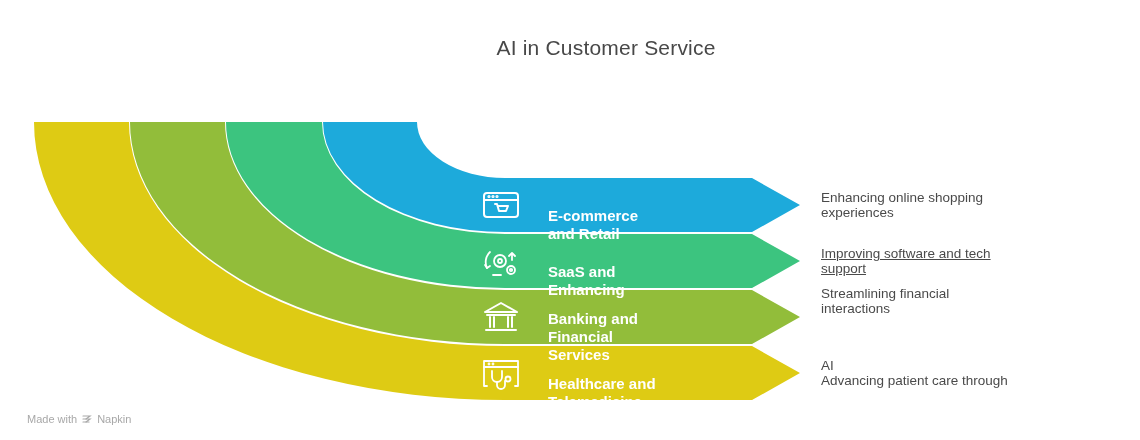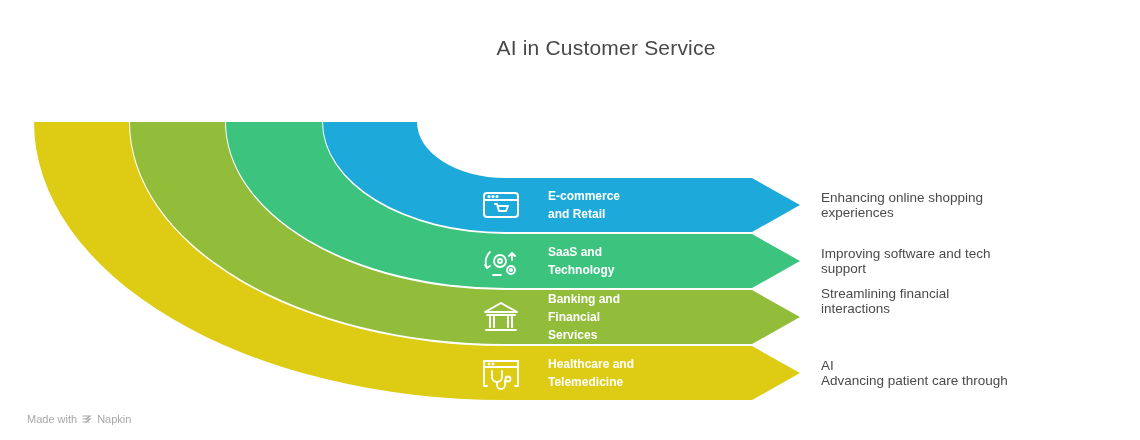--- a/index.html
+++ b/index.html
@@ -1,19 +1,19 @@
 <!DOCTYPE html>
 <html><head>
 <meta charset="utf-8">
 <style>
   html, body { margin: 0; padding: 0; background: #ffffff; }
   body { width: 1140px; height: 440px; position: relative; overflow: hidden; font-family: "Liberation Sans", "DejaVu Sans", sans-serif; }
   .title { position: absolute; top: 36px; left: 0; width: 1140px; text-align: center; font-size: 21px; font-weight: normal; color: #484848; letter-spacing: 0.2px; padding-left: 36px; }
   svg.diagram { position: absolute; left: 0; top: 0; }
-  .label { position: absolute; left: 548px; color: #ffffff; font-weight: bold; font-size: 12px; line-height: 18px; white-space: nowrap; }
+  .label { position: absolute; left: 548px; color: #ffffff; font-weight: bold; font-size: 15px; line-height: 18px; white-space: nowrap; margin-top: 20px; }
   .icon { position: absolute; left: 481px; width: 40px; height: 36px; }
   .desc { position: absolute; left: 821px; color: #4a4a4a; font-size: 13.5px; line-height: 14.5px; width: 300px; }
   .footer { position: absolute; left: 27px; top: 413px; font-size: 11px; color: #a8a8a8; display: flex; align-items: center; gap: 4px; }
   .footer svg { width: 12px; height: 12px; }
 </style>
 </head>
 <body>
 
 <div class="title">AI in Customer Service</div>
 
@@ -68,37 +68,37 @@
   <path d="M16 27 L16 30 A4 4 0 0 0 24 30 L24 26"></path>
   <circle cx="27" cy="24" r="2.5"></circle>
 </svg>
 
 <div class="label" style="top:187px;">
   <div>E-commerce</div>
   <div>and Retail</div>
 </div>
 <div class="label" style="top:243px;">
   <div>SaaS and</div>
-  <div>Technology</div>
+  <div>Enhancing</div>
 </div>
 <div class="label" style="top:290px;">
   <div>Banking and</div>
   <div>Financial</div>
   <div>Services</div>
 </div>
 <div class="label" style="top:355px;">
   <div>Healthcare and</div>
   <div>Telemedicine</div>
 </div>
 
 <div class="desc" style="top:191px;">
   <div>Enhancing online shopping</div>
   <div>experiences</div>
 </div>
-<div class="desc" style="top:247px;">
+<div class="desc" style="top:247px;text-decoration:underline;">
   <div>Improving software and tech</div>
   <div>support</div>
 </div>
 <div class="desc" style="top:287px;">
   <div>Streamlining financial</div>
   <div>interactions</div>
 </div>
 <div class="desc" style="top:359px;">
   <div>AI</div>
   <div>Advancing patient care through</div>

